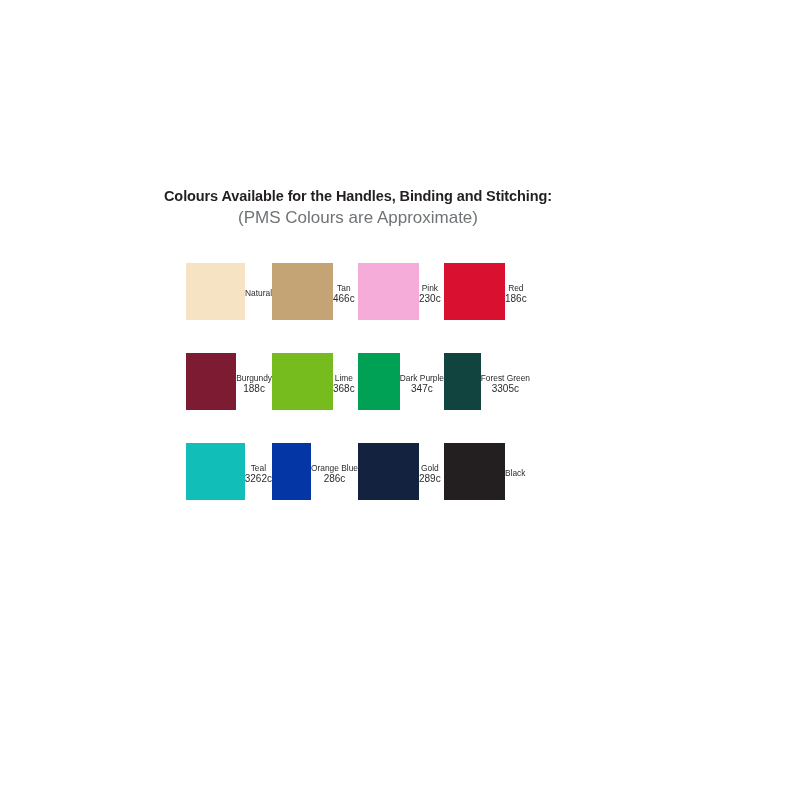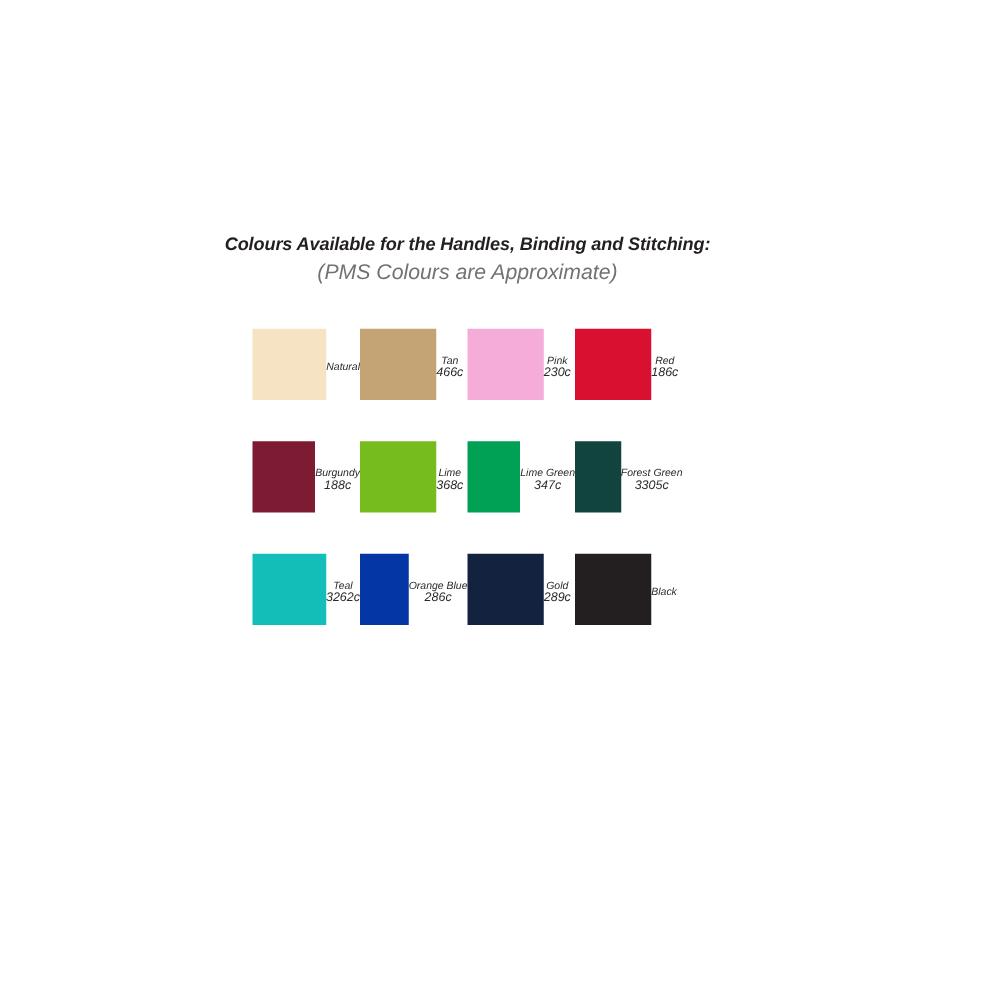--- a/index.html
+++ b/index.html
@@ -14,24 +14,23 @@
     -webkit-font-smoothing: antialiased;
   }
   #page {
     position: relative;
     width: 800px;
     height: 800px;
     overflow: hidden;
   }
   .chart-wrap {
     position: absolute;
-    left: 16px;
+    left: 0;
     top: 186px;
     width: 716px;
-    font-style: italic;
   }
   .heading-block {
     text-align: center;
     margin-bottom: 18px;
   }
   .title {
     font-size: 14.5px;
     font-weight: bold;
     color: #231f20;
     letter-spacing: -0.1px;
@@ -133,21 +132,21 @@
         <div class="swatch-cell">
           <div class="swatch-chip" style="background: rgb(119, 188, 31);"></div>
           <div class="swatch-caption">
             <span class="swatch-name">Lime</span>
             <span class="swatch-pms">368c</span>
           </div>
         </div>
         <div class="swatch-cell">
           <div class="swatch-chip" style="background: rgb(0, 160, 85);"></div>
           <div class="swatch-caption">
-            <span class="swatch-name">Lime Green</span>
+            <span class="swatch-name">Dark Purple</span>
             <span class="swatch-pms">347c</span>
           </div>
         </div>
         <div class="swatch-cell">
           <div class="swatch-chip" style="background: rgb(18, 68, 63);"></div>
           <div class="swatch-caption">
             <span class="swatch-name">Forest Green</span>
             <span class="swatch-pms">3305c</span>
           </div>
         </div>

